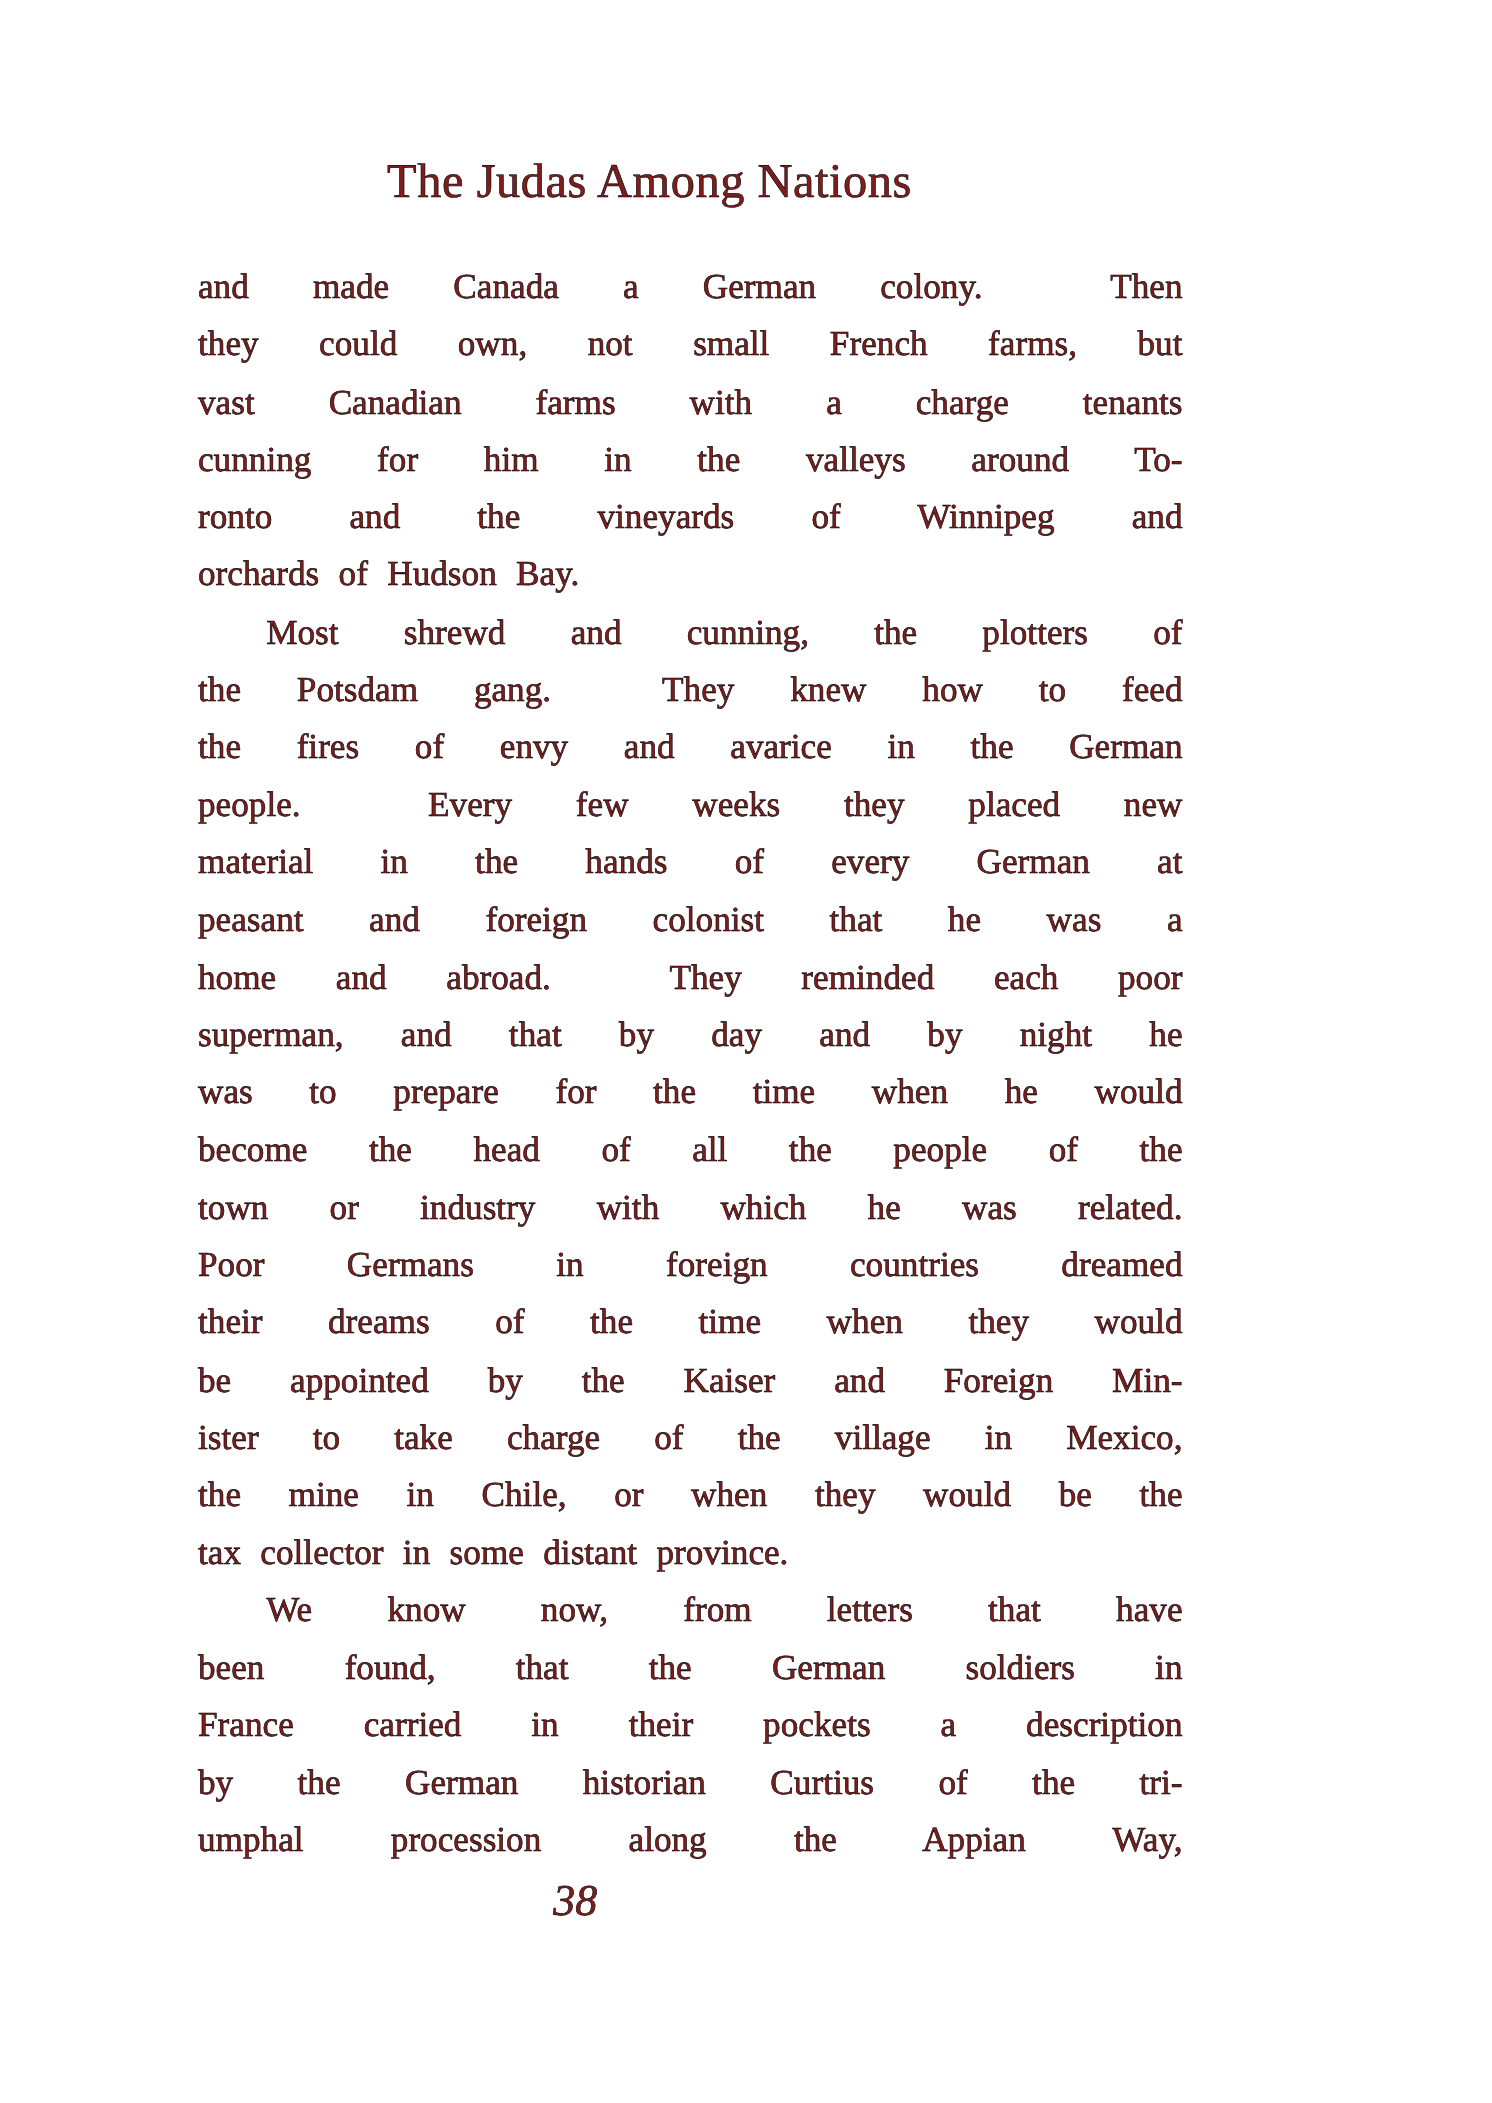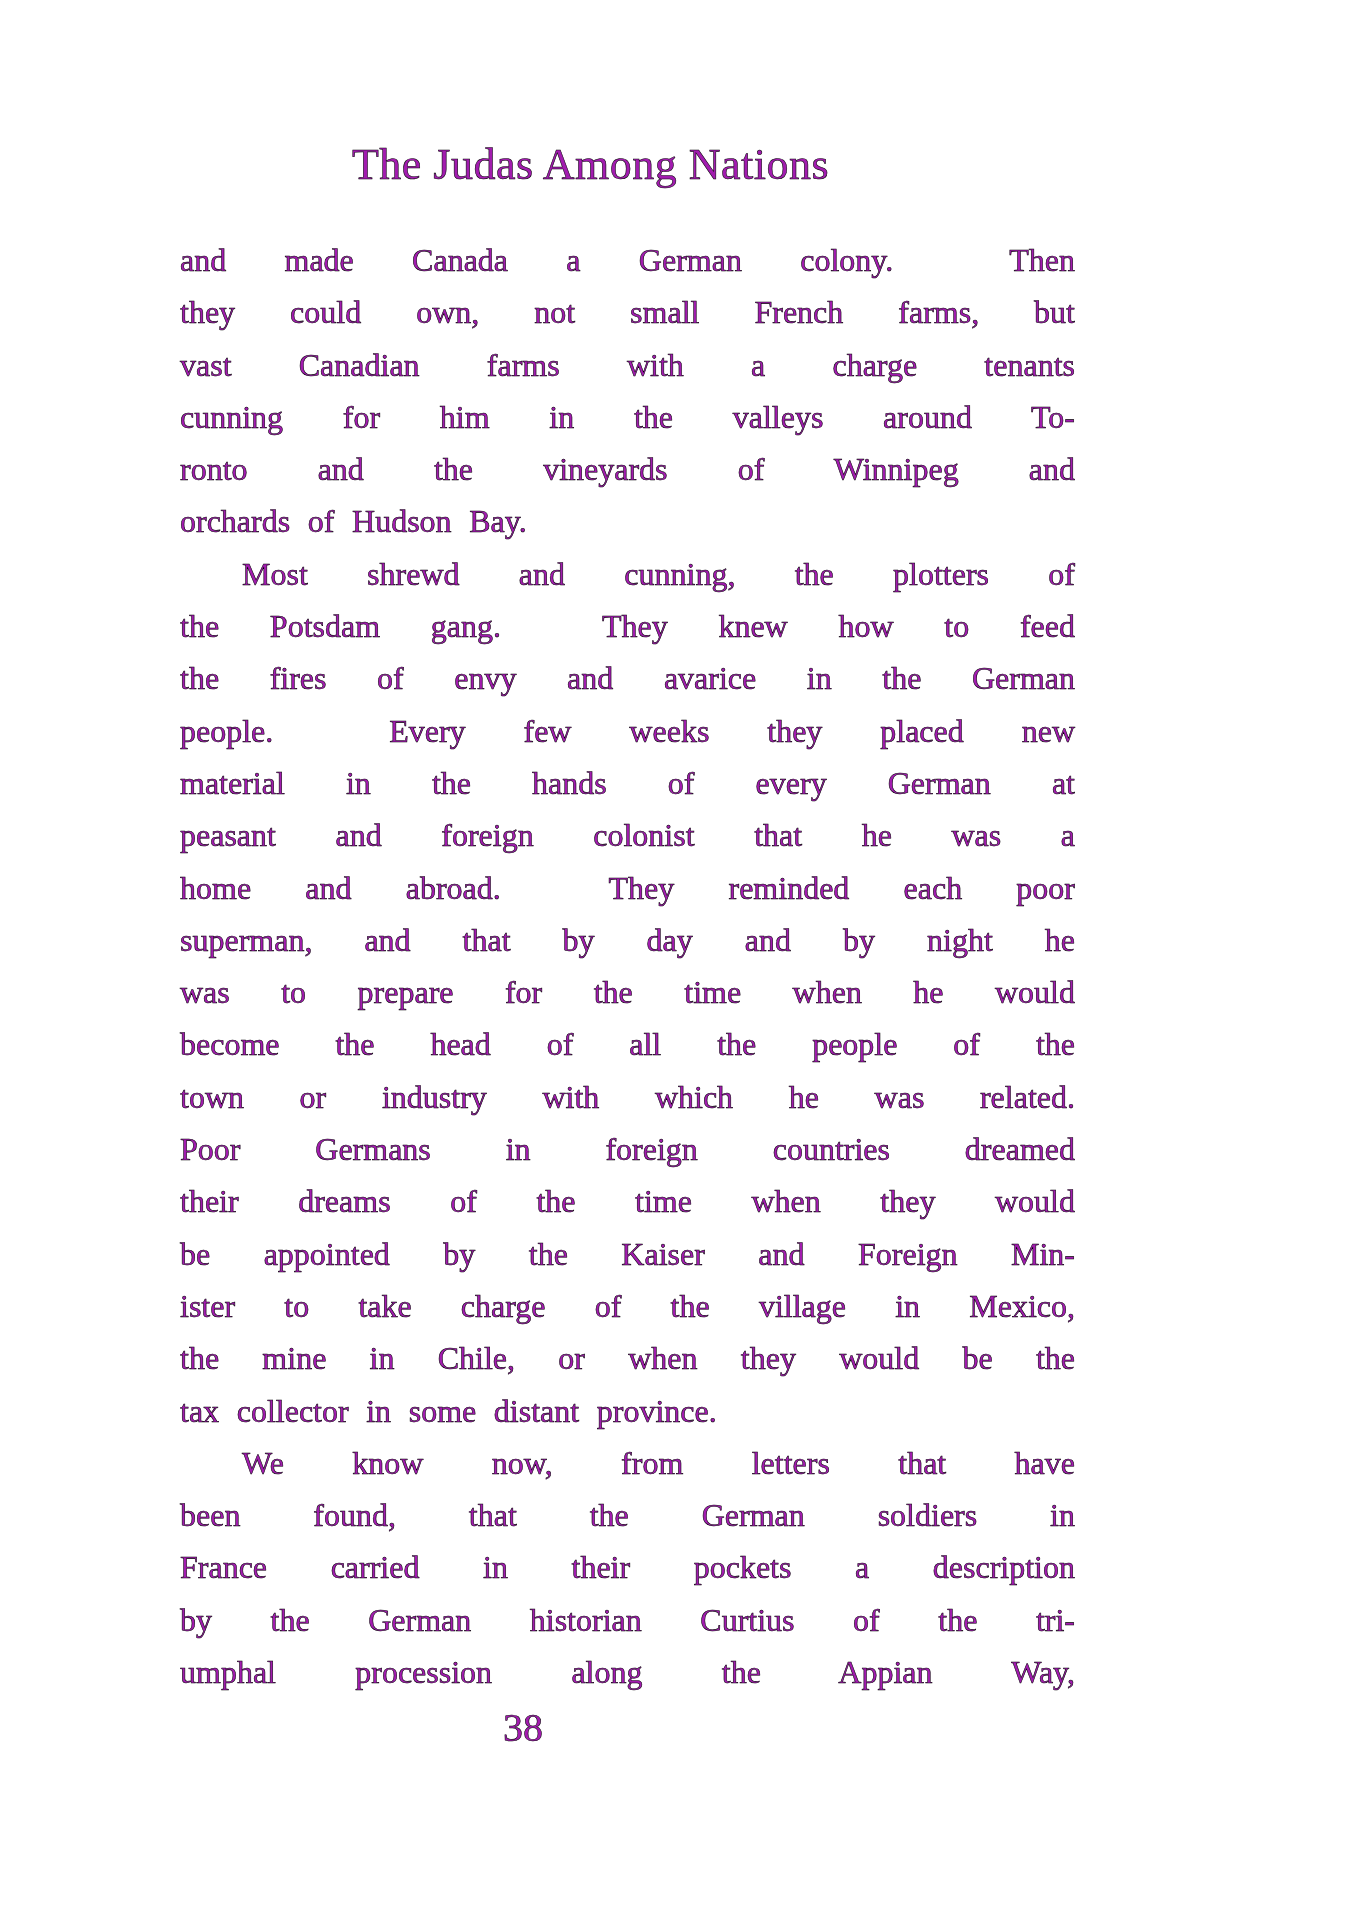--- a/index.html
+++ b/index.html
@@ -6,21 +6,21 @@
     margin: 0;
     padding: 0;
     background: #ffffff;
   }
   .page {
     position: relative;
     width: 1356px;
     height: 1912px;
     background: #ffffff;
     font-family: "Liberation Serif", "DejaVu Serif", serif;
-    color: #a21caf;
+    color: #7f1d1d;
     overflow: hidden;
     -webkit-text-stroke: 0.55px #000;
   }
   .running-title {
     position: absolute;
     left: 143px;
     top: 143px;
     width: 895px;
     text-align: center;
     font-size: 44px;
@@ -50,20 +50,21 @@
     text-indent: 62px;
   }
   .page-number {
     position: absolute;
     left: 143px;
     top: 1708px;
     width: 760px;
     text-align: center;
     font-size: 40px;
     line-height: 1;
+    font-style: italic;
   }
 </style>
 </head>
 <body>
 
 <div class="page">
 
   <div class="running-title">The Judas Among Nations</div>
 
   <div class="text-block">

